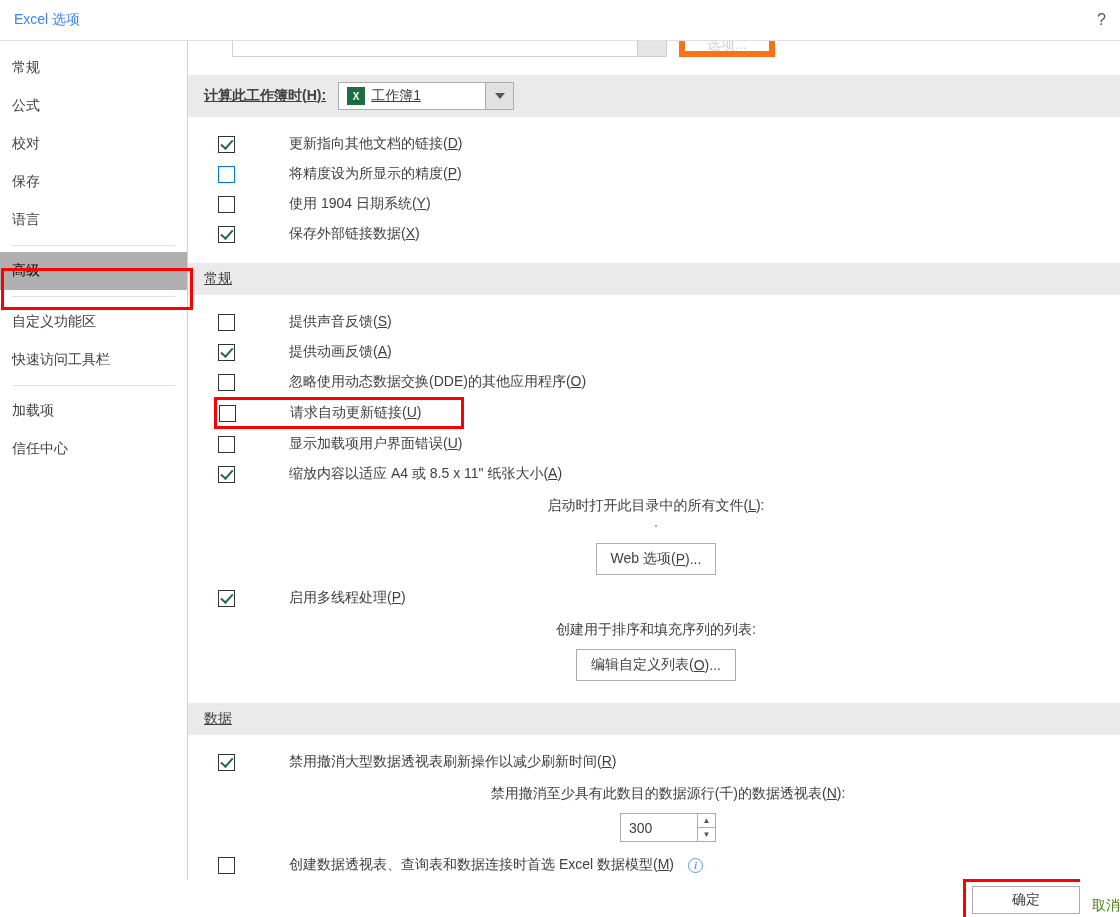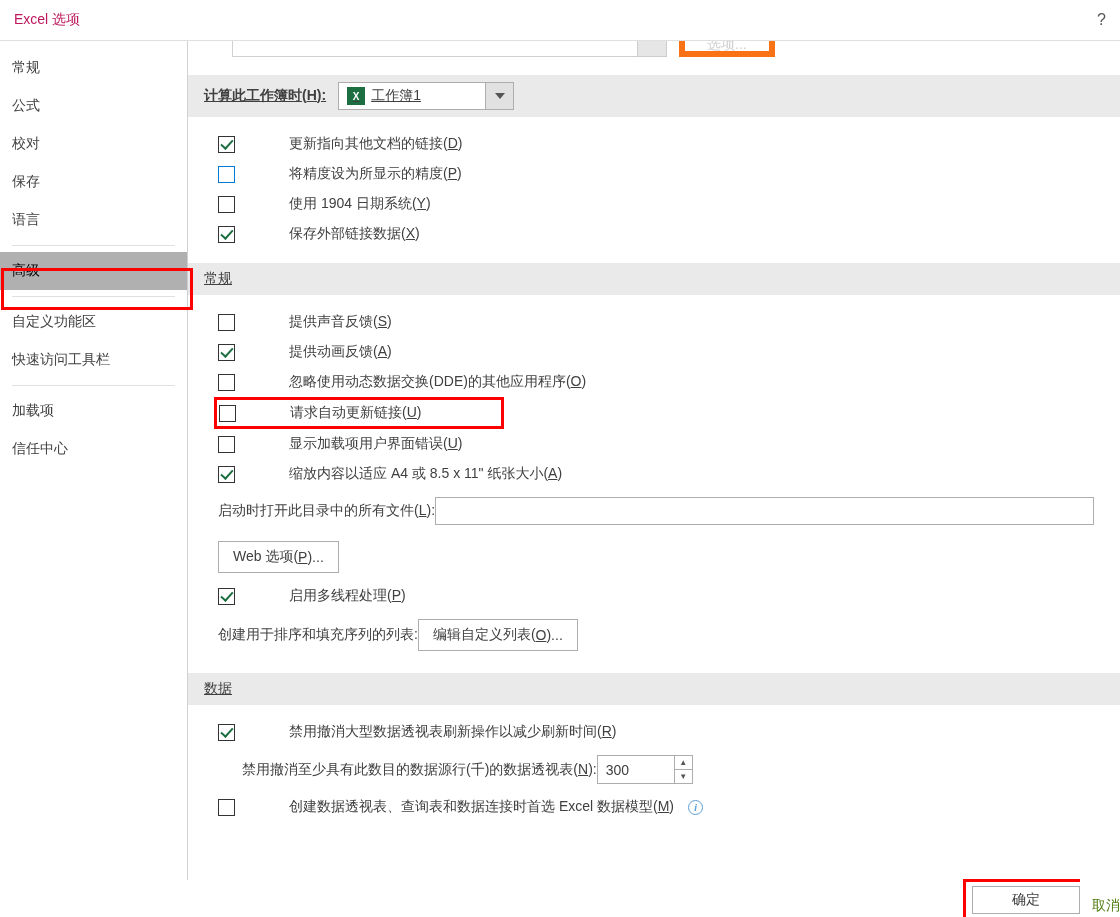--- a/index.html
+++ b/index.html
@@ -19,21 +19,21 @@
     }
     .window-title-bar {
       height: 40px;
       display: flex;
       align-items: center;
       padding: 0 14px;
       justify-content: space-between;
     }
     .window-title {
       font-size: 14px;
-      color: #be185d;
+      color: #3b82f6;
     }
     .help-icon {
       font-size: 16px;
       color: #555;
       cursor: pointer;
     }
     .main-layout {
       display: flex;
       height: 840px;
       border-top: 1px solid #e0e0e0;
@@ -214,26 +214,28 @@
       margin-left: 44px;
     }
     .check-label .ul {
       text-decoration: underline;
     }
     .highlight-row {
       border: 3px solid #fd0000;
       padding: 4px 22px 4px 2px;
       margin-left: -4px;
       margin-right: 0;
-      width: 290px;
+      width: 250px;
     }
     .field-row {
       display: flex;
       align-items: center;
+      gap: 10px;
       padding: 8px 0;
+      flex-direction: column;
     }
     .text-input {
       border: 1px solid #adadad;
       height: 28px;
       flex: 1;
       max-width: 740px;
       background: #fff;
     }
     .button {
       border: 1px solid #adadad;

